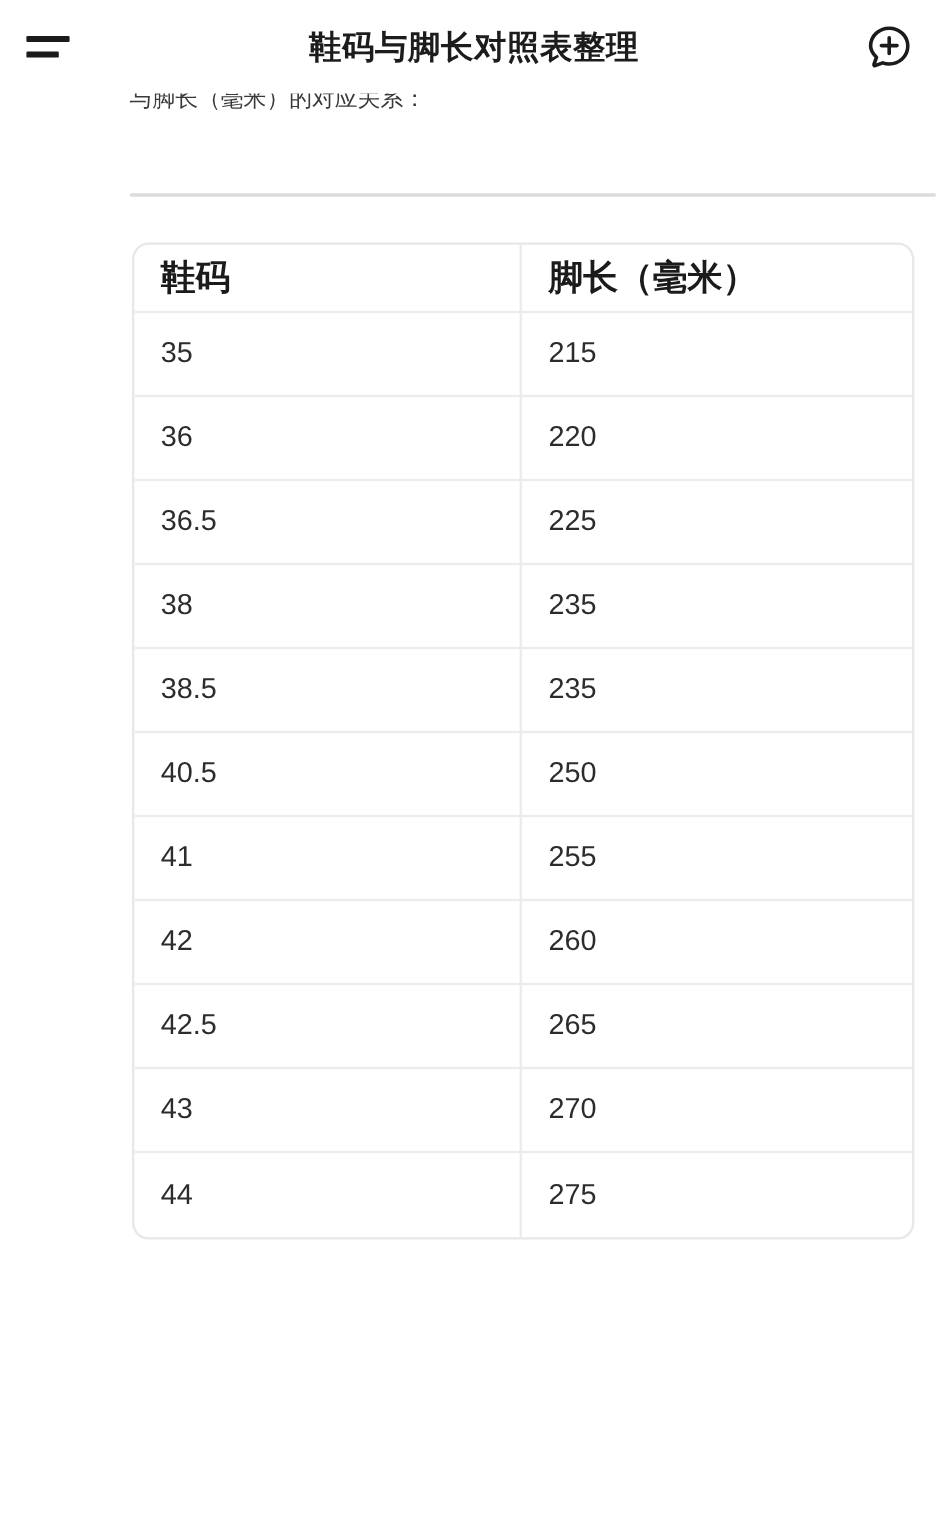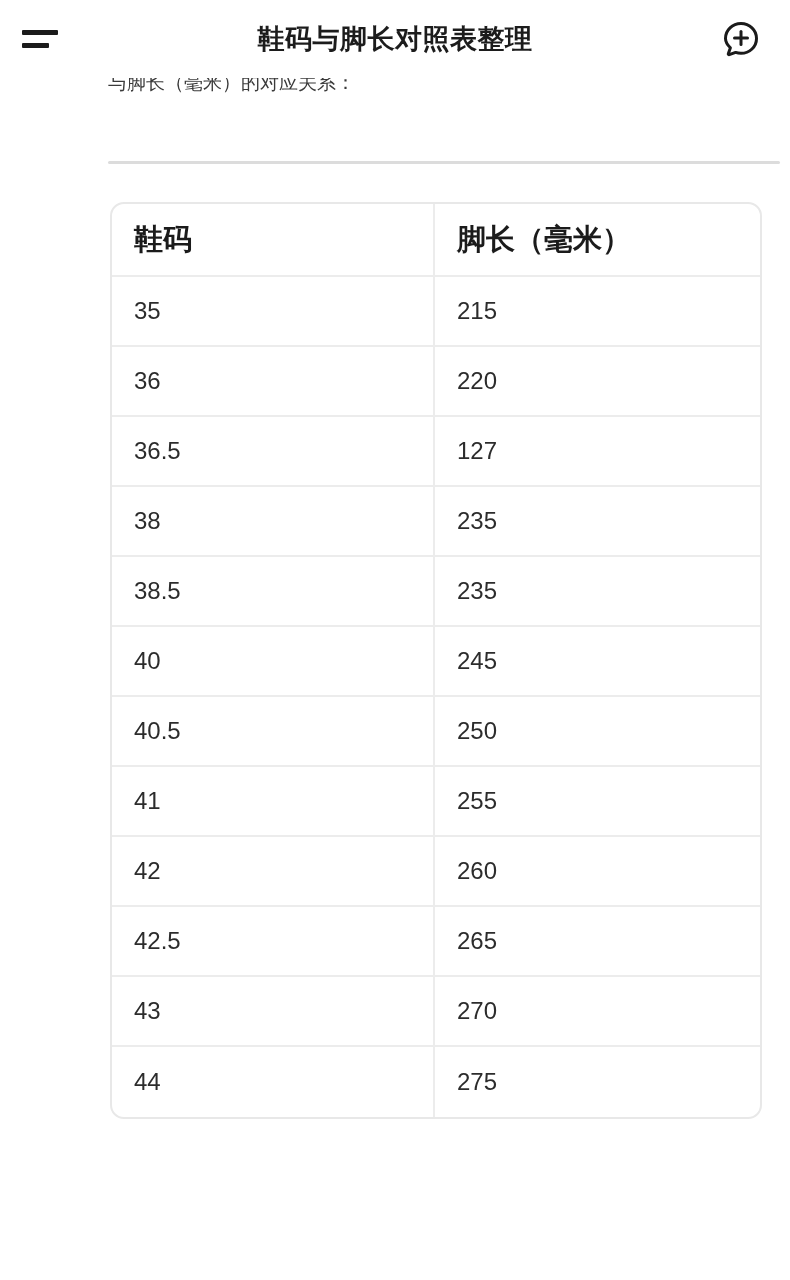--- a/index.html
+++ b/index.html
@@ -117,21 +117,21 @@
     height: 70px;
     vertical-align: middle;
     font-size: 24px;
     color: #2c2c2c;
     border-bottom: 2px solid #ececec;
     border-right: 2px solid #ececec;
     box-sizing: border-box;
   }
   .shoe-table th {
     font-weight: bold;
-    height: 73px;
+    height: 57px;
     font-size: 29px;
     color: #1b1b1b;
   }
   .shoe-table th:last-child,
   .shoe-table td:last-child { border-right: none; }
   .shoe-table tr:last-child td { border-bottom: none; }
   .col-size { width: 323px; }
   .col-len  { width: 325px; }
 </style>
 </head>
@@ -180,35 +180,31 @@
         <tr>
           <td>35</td>
           <td>215</td>
         </tr>
         <tr>
           <td>36</td>
           <td>220</td>
         </tr>
         <tr>
           <td>36.5</td>
-          <td>127</td>
+          <td>225</td>
         </tr>
         <tr>
           <td>38</td>
           <td>235</td>
         </tr>
         <tr>
           <td>38.5</td>
           <td>235</td>
         </tr>
         <tr>
-          <td>40</td>
-          <td>245</td>
-        </tr>
-        <tr>
           <td>40.5</td>
           <td>250</td>
         </tr>
         <tr>
           <td>41</td>
           <td>255</td>
         </tr>
         <tr>
           <td>42</td>
           <td>260</td>

